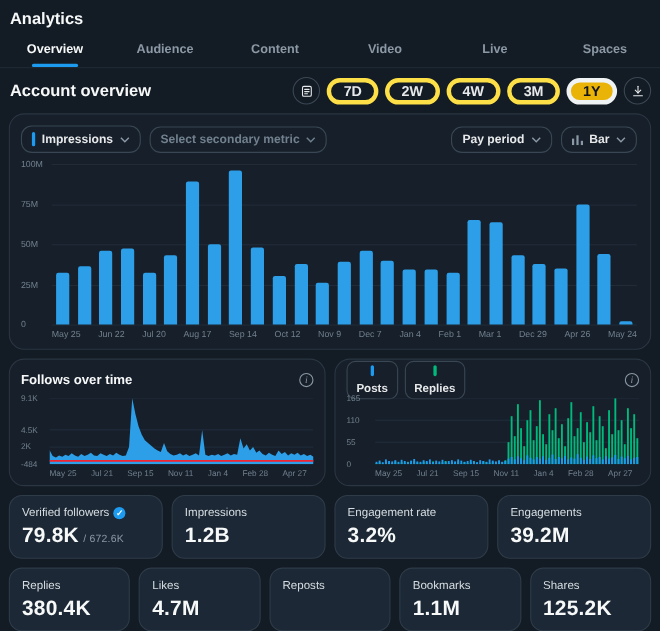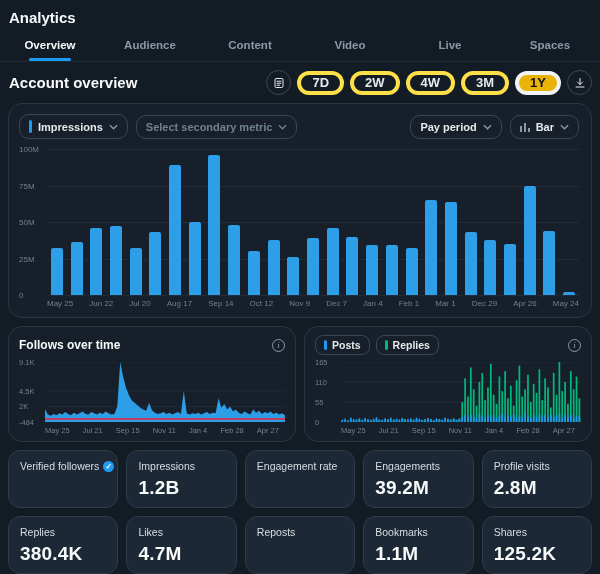--- a/index.html
+++ b/index.html
@@ -53,21 +53,21 @@
   
   .mini-row { display:flex; gap:8px; margin:8px; }
   .mini-card { flex:1; border:1px solid #2a3643; border-radius:14px; background:#161f2a; padding:9px 10px 6px; min-width:0; }
   .mini-head { display:flex; align-items:center; gap:6px; margin-bottom:8px; height:18px; }
   .mini-title { font-size:12px; font-weight:bold; color:#f7f9f9; }
   .info-icon { margin-left:auto; width:13px; height:13px; border-radius:50%; border:1px solid #8b98a5;
           color:#8b98a5; font-size:9px; line-height:11px; text-align:center;
           font-family:"Liberation Serif", serif; font-style:italic; cursor:pointer; flex:none; }
   .chip { display:flex; align-items:center; gap:5px; border:1px solid #394754; border-radius:8px;
           padding:3px 8px; font-size:10.5px; font-weight:bold; color:#e7e9ea; background:transparent;
-          font-family:inherit; cursor:pointer; }
+          font-family:inherit; cursor:pointer;flex-direction:column; }
   .chip-accent { width:3px; height:10px; border-radius:2px; }
   .mini-chart { position:relative; margin-left:26px; height:60px; }
   .mini-chart svg { position:absolute; left:0; top:0; width:100%; height:100%; display:block; }
   .mini-ylab { position:absolute; left:-26px; transform:translateY(-50%); font-size:7.5px; color:#71808e; }
   .mini-xlabels { display:flex; justify-content:space-between; margin-left:26px; padding:4px 6px 0 0;
           font-size:7.5px; color:#71808e; }
 
   
   .stats-row { display:flex; gap:8px; margin:0 8px 8px; }
   .stat-card { flex:1; border:1px solid #2e3b49; border-radius:12px; background:#1c2835; padding:9px 11px 8px; min-width:0; }
@@ -540,48 +540,47 @@
       </div>
   </div>
 </div>
 
 <div class="stats-row" id="stats-row-1">
     <div class="stat-card">
       <div class="stat-label">
         <span>Verified followers</span>
         <span class="badge">✓</span>
       </div>
+      <div class="stat-value">
+        <span>79.8K</span>
+        <span class="stat-suffix">/ 672.6K</span>
+      </div>
     </div>
     <div class="stat-card">
       <div class="stat-label">
         <span>Impressions</span>
       </div>
       <div class="stat-value">
         <span>1.2B</span>
       </div>
     </div>
     <div class="stat-card">
       <div class="stat-label">
         <span>Engagement rate</span>
       </div>
+      <div class="stat-value">
+        <span>3.2%</span>
+      </div>
     </div>
     <div class="stat-card">
       <div class="stat-label">
         <span>Engagements</span>
       </div>
       <div class="stat-value">
         <span>39.2M</span>
-      </div>
-    </div>
-    <div class="stat-card">
-      <div class="stat-label">
-        <span>Profile visits</span>
-      </div>
-      <div class="stat-value">
-        <span>2.8M</span>
       </div>
     </div>
   </div>
 <div class="stats-row" id="stats-row-2">
     <div class="stat-card">
       <div class="stat-label">
         <span>Replies</span>
       </div>
       <div class="stat-value">
         <span>380.4K</span>

